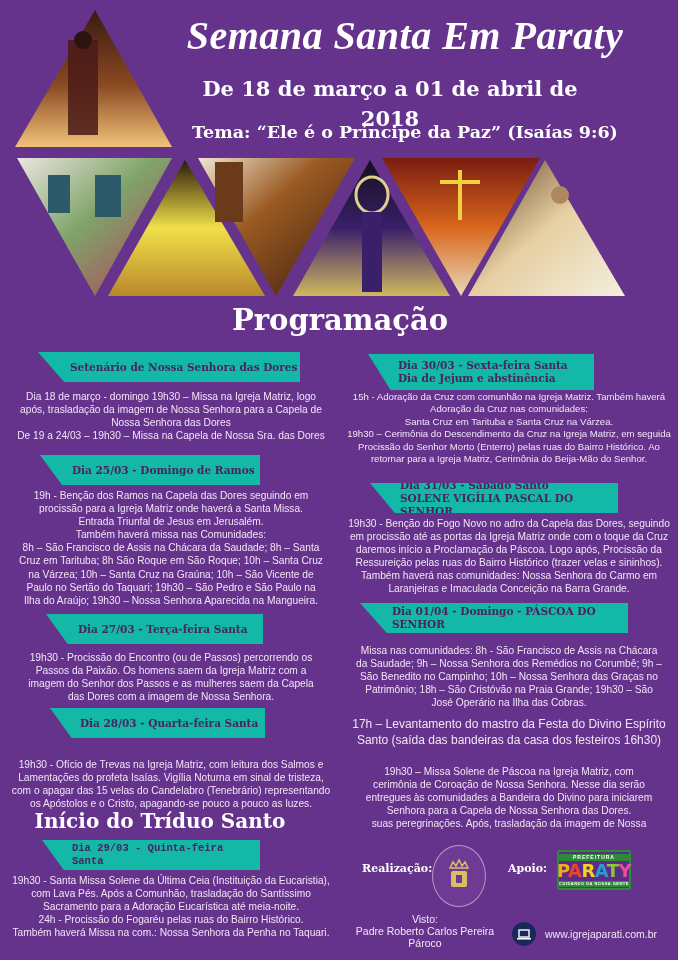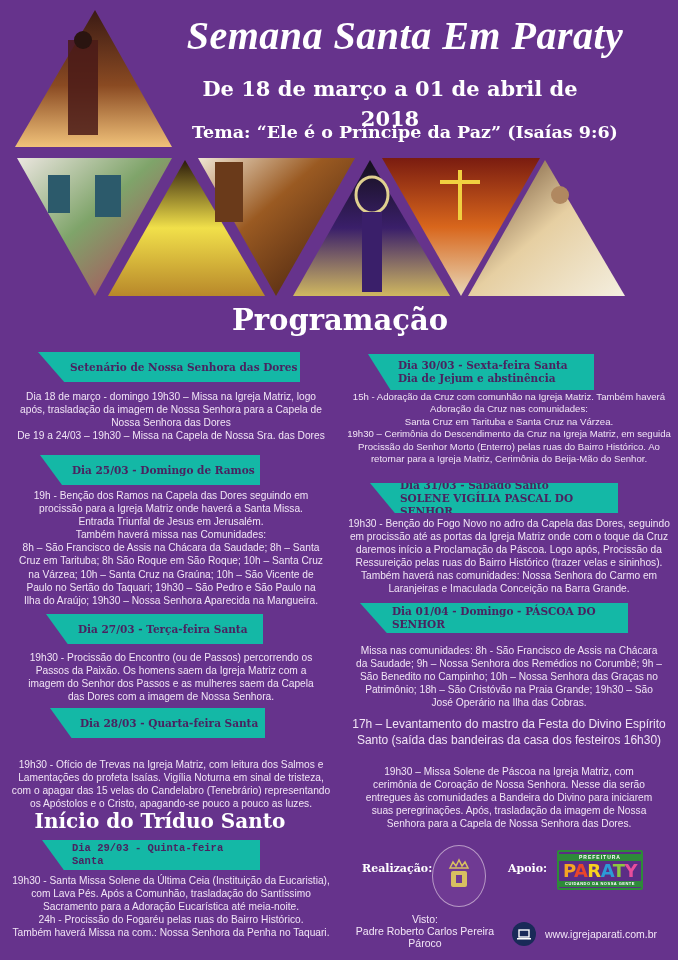--- a/index.html
+++ b/index.html
@@ -79,21 +79,21 @@
       font-family: "DejaVu Serif", serif;
       font-size: 11px; font-weight: bold; color: #ffffff;
     }
     .seal {
       width: 54px; height: 62px; border-radius: 50%;
       border: 1.5px solid #b89ac6;
       background: #6f3a93;
       display: flex; align-items: center; justify-content: center;
     }
     .paraty-logo {
-      width: 86px; height: 40px;
+      width: 74px; height: 40px;
       background: #5b2d85;
       border: 2px solid #2e8a3a;
       display: flex; flex-direction: column; align-items: center; justify-content: center;
       border-radius: 2px;
     }
     .paraty-logo .pf { font-size: 5px; font-weight: bold; color: #ffffff; letter-spacing: 1px; background: #2e8a3a; width: 100%; text-align: center; line-height: 7px; }
     .paraty-logo .pw { font-size: 18px; font-weight: bold; line-height: 20px; letter-spacing: -0.5px; font-family: "DejaVu Sans", sans-serif; }
     .paraty-logo .pc { font-size: 4px; font-weight: bold; color: #ffffff; letter-spacing: 0.5px; background: #2e8a3a; width: 100%; text-align: center; line-height: 6px; }
     .visto {
       font-size: 10.5px; line-height: 12px; text-align: center; color: #f3e6f7;
@@ -270,22 +270,22 @@
   <span>José Operário na Ilha das Cobras.</span>
 </div>
 <div class="para big" style="left:343px;top:716px;width:332px;">
   <span>17h – Levantamento do mastro da Festa do Divino Espírito</span>
   <span>Santo (saída das bandeiras da casa dos festeiros 16h30)</span>
 </div>
 <div class="para" style="left:343px;top:765px;width:332px;">
   <span>19h30 – Missa Solene de Páscoa na Igreja Matriz, com</span>
   <span>cerimônia de Coroação de Nossa Senhora. Nesse dia serão</span>
   <span>entregues às comunidades a Bandeira do Divino para iniciarem</span>
+  <span>Senhora para a Capela de Nossa Senhora das Dores.</span>
   <span>suas peregrinações. Após, trasladação da imagem de Nossa</span>
-  <span>Senhora para a Capela de Nossa Senhora das Dores.</span>
 </div>
 
 <div class="abs footer-label" style="left:362px;top:862px;">Realização:</div>
 <div class="abs seal" style="left:432px;top:845px;">
   <svg width="30" height="36" viewBox="0 0 30 36">
     <path d="M6 10 L9 4 L12 8 L15 2 L18 8 L21 4 L24 10 Z" fill="none" stroke="#d8c060" stroke-width="1.5"></path>
     <rect x="7" y="13" width="16" height="16" rx="2" fill="#d8c060"></rect>
     <rect x="12" y="17" width="6" height="8" fill="#6f3a93"></rect>
   </svg>
 </div>

